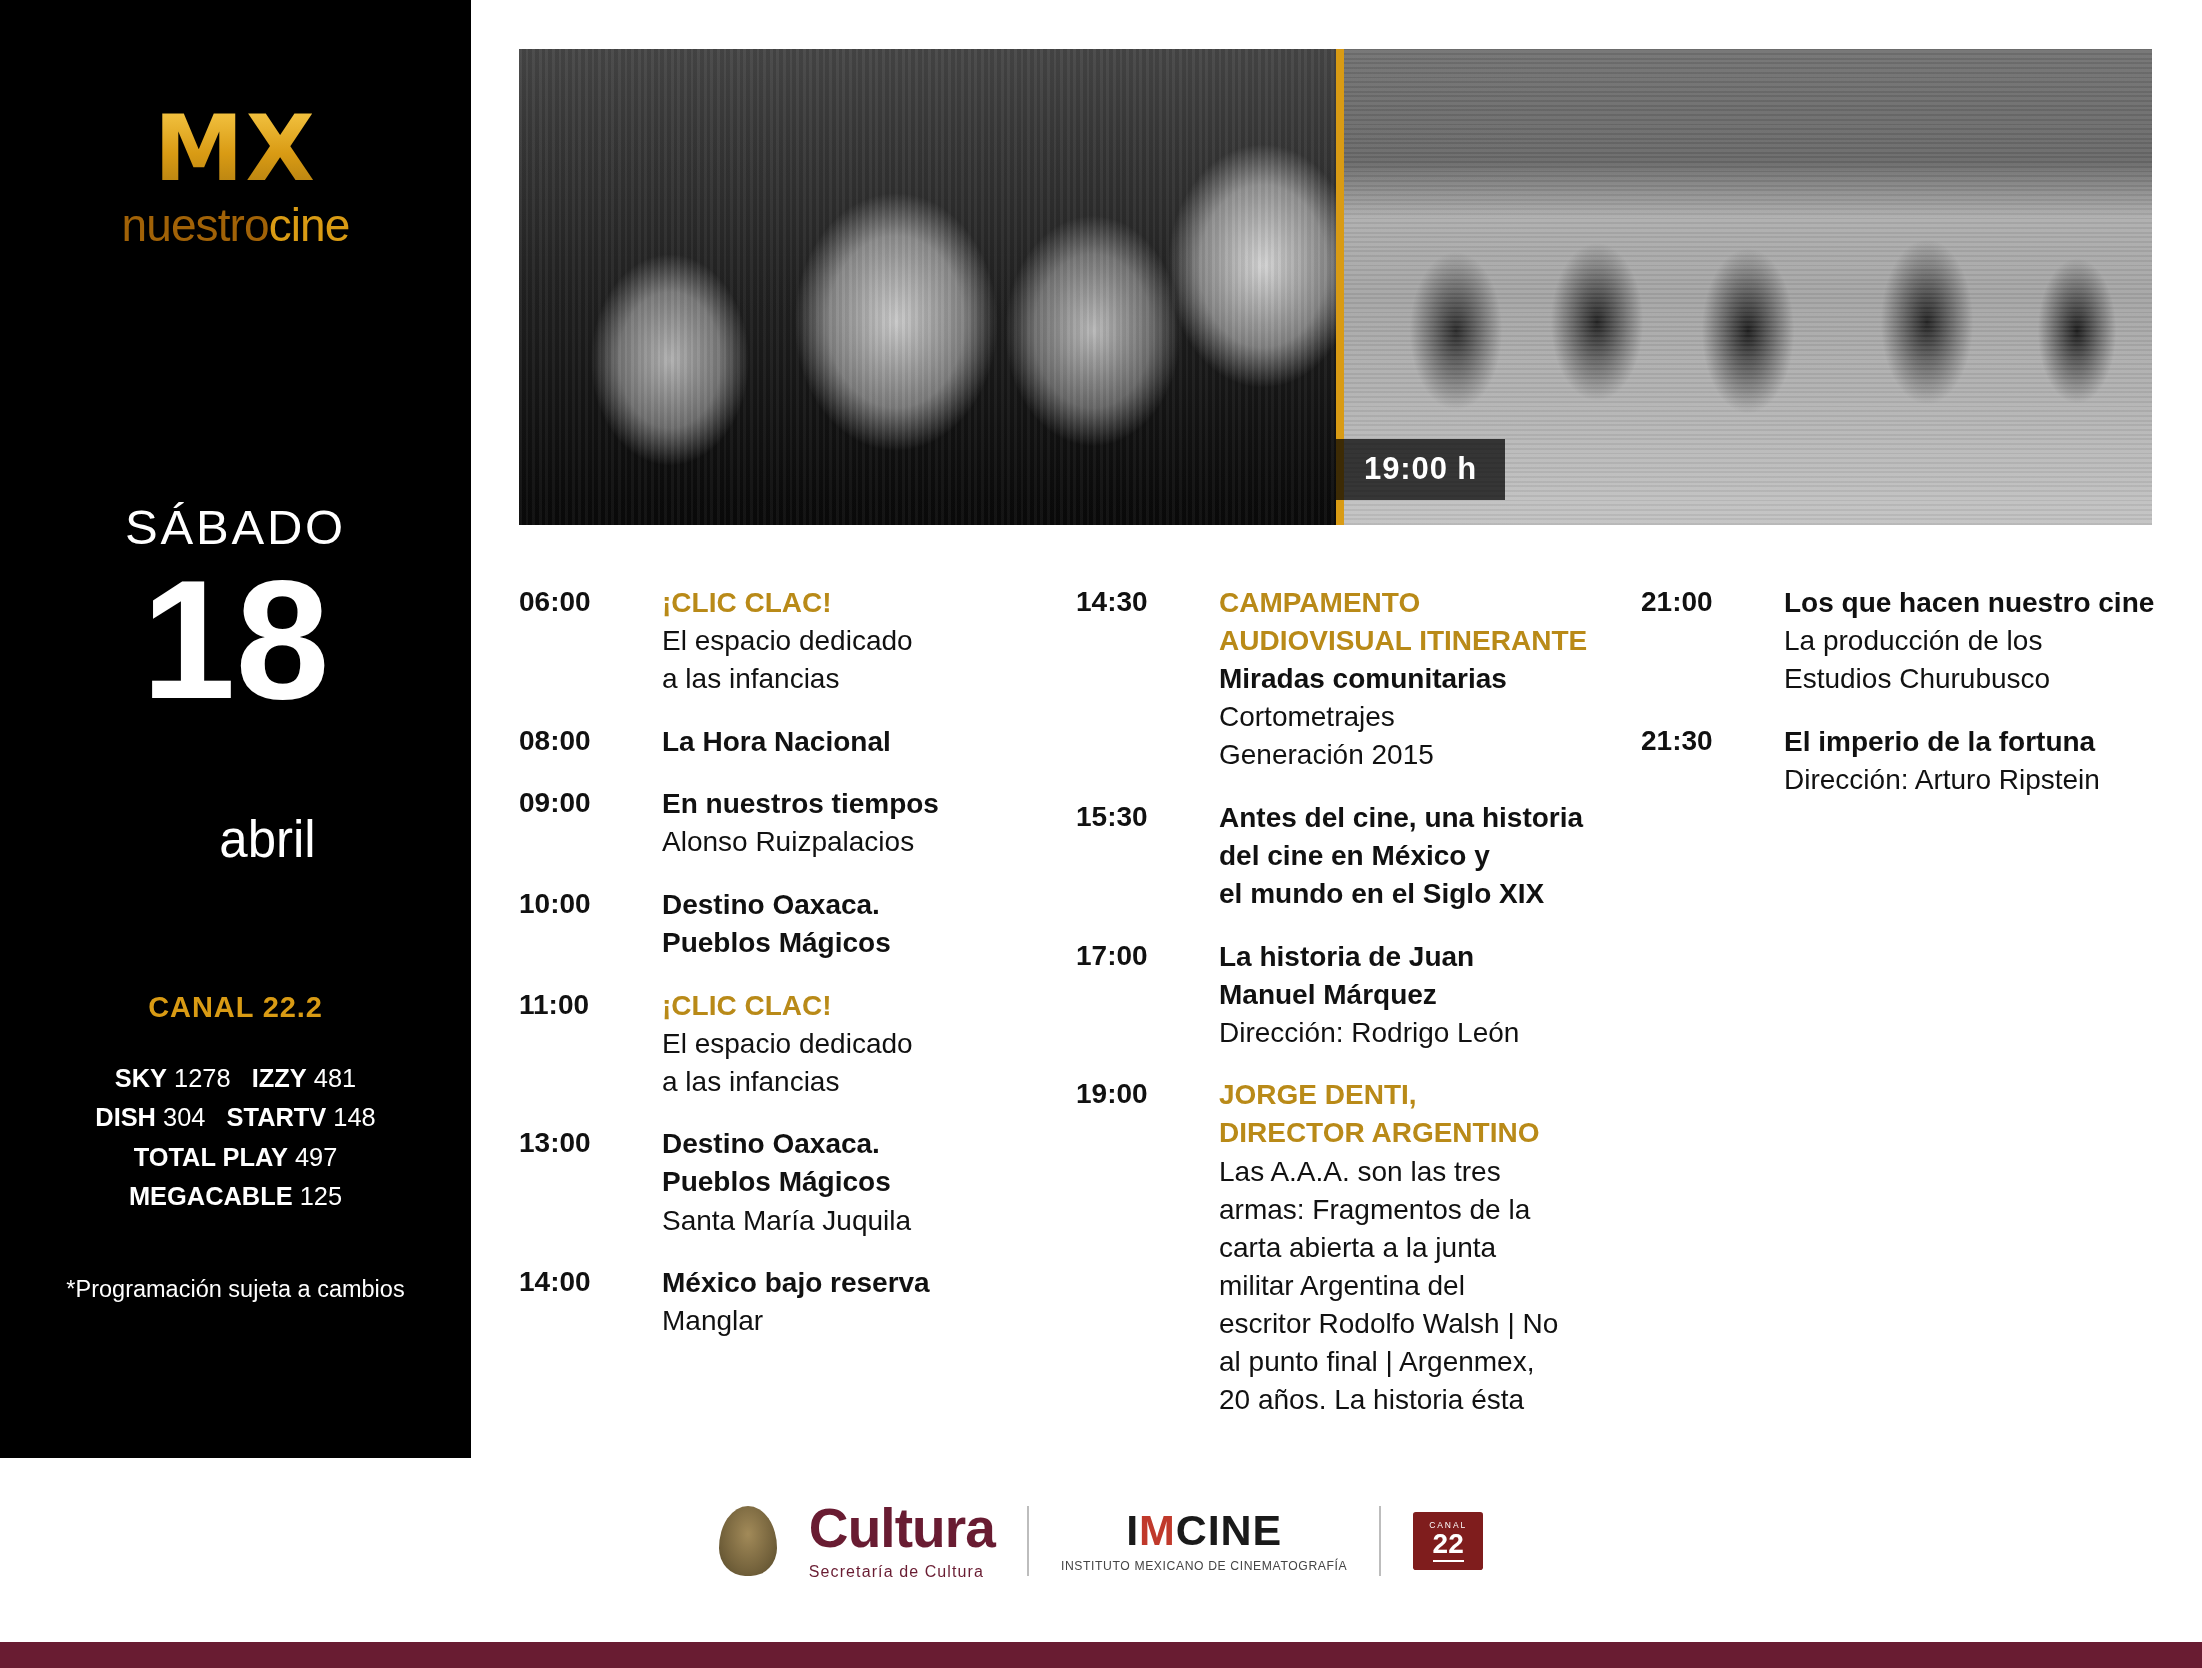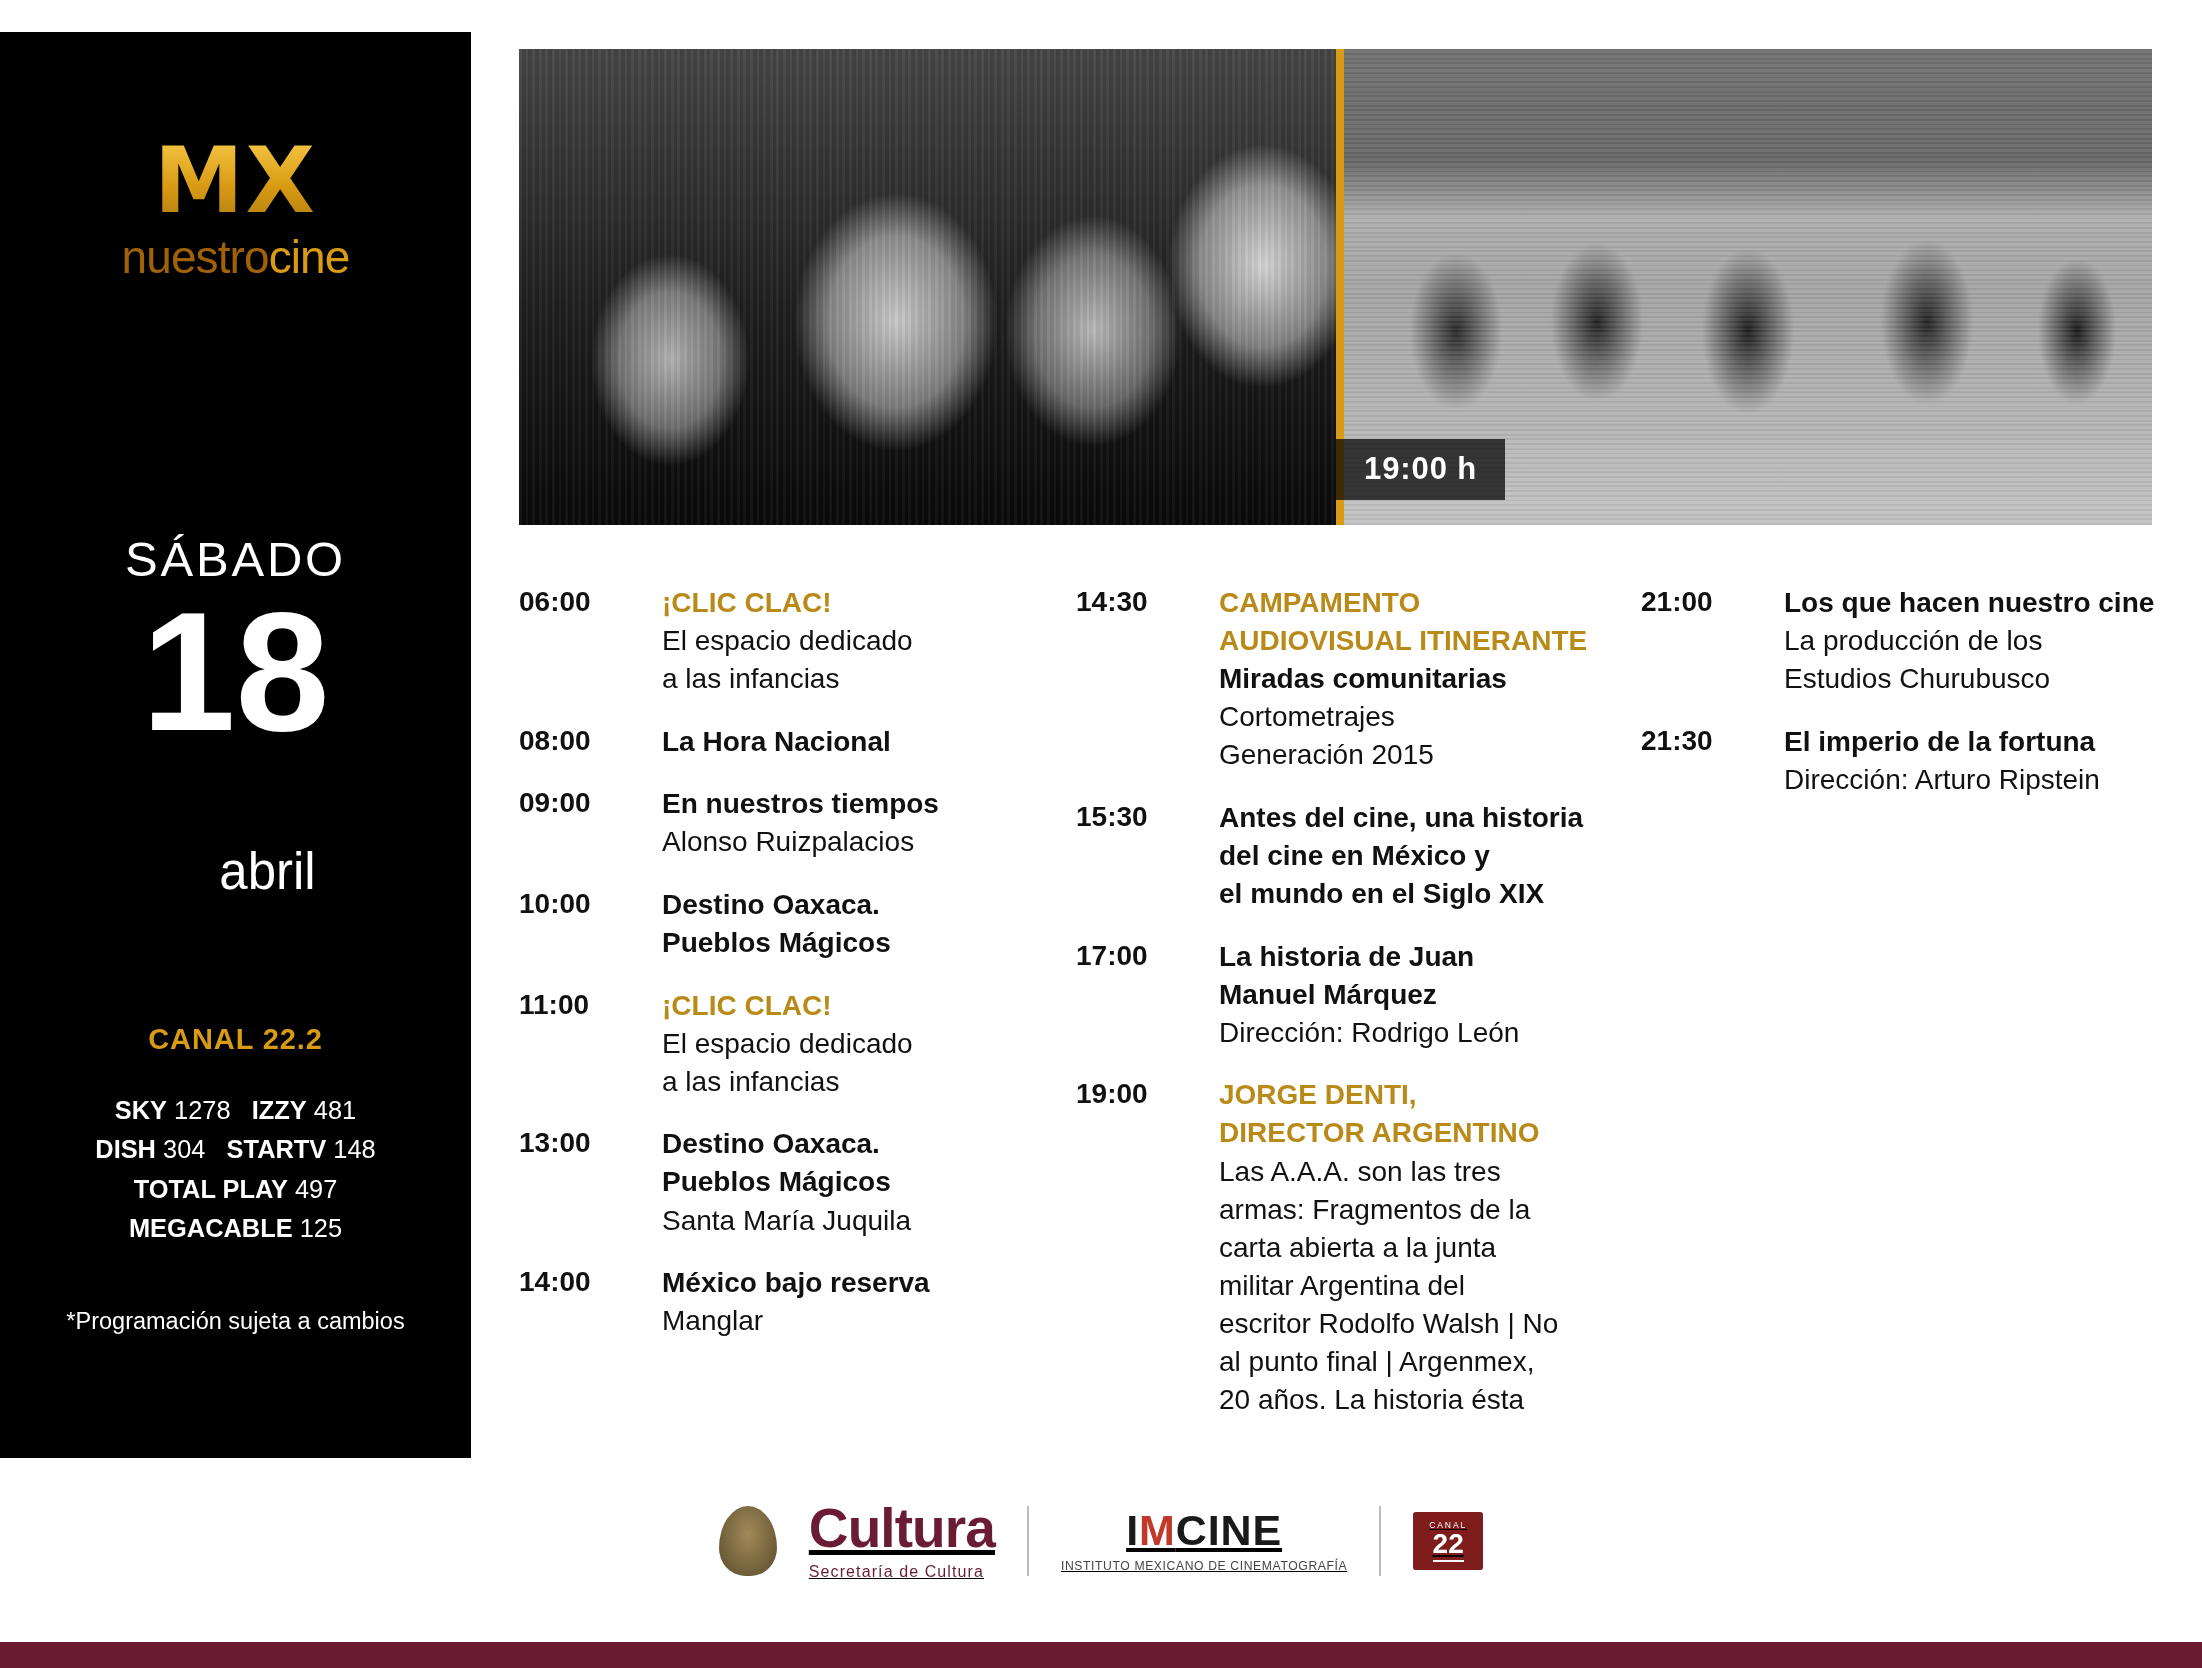--- a/index.html
+++ b/index.html
@@ -25,21 +25,20 @@
   }
 
   .sidebar {
     position: absolute;
     left: 0; top: 0;
     width: 471px;
     height: 1508px;
     background: #000000;
     color: #ffffff;
     text-align: center;
-    margin-top: 32px;
   }
 
   
   .logo-wrap {
     position: absolute;
     top: 104px;
     left: 0;
     width: 471px;
     text-align: center;
   }
@@ -255,21 +254,20 @@
   }
   .footer-inner {
     position: absolute;
     left: 0; top: 0;
     width: 2202px;
     height: 166px;
     display: flex;
     align-items: center;
     justify-content: center;
     gap: 32px;
-    text-decoration: underline;
   }
   .eagle {
     width: 58px;
     height: 70px;
     background: radial-gradient(ellipse at 50% 40%, #9d8450 0%, #6f5c33 60%, #4d401f 100%);
     border-radius: 50% 50% 45% 45% / 60% 60% 40% 40%;
     opacity: 0.95;
   }
   .cultura {
     display: flex;

